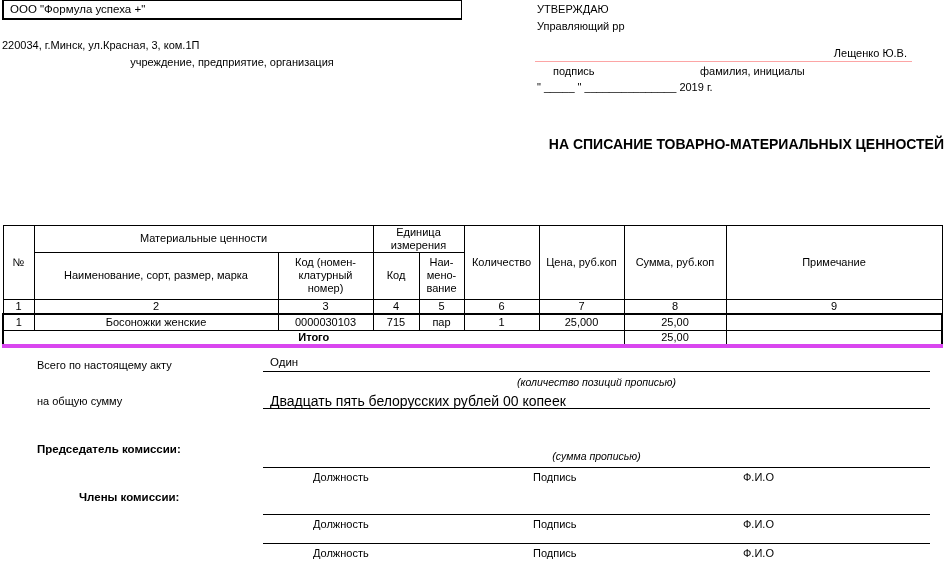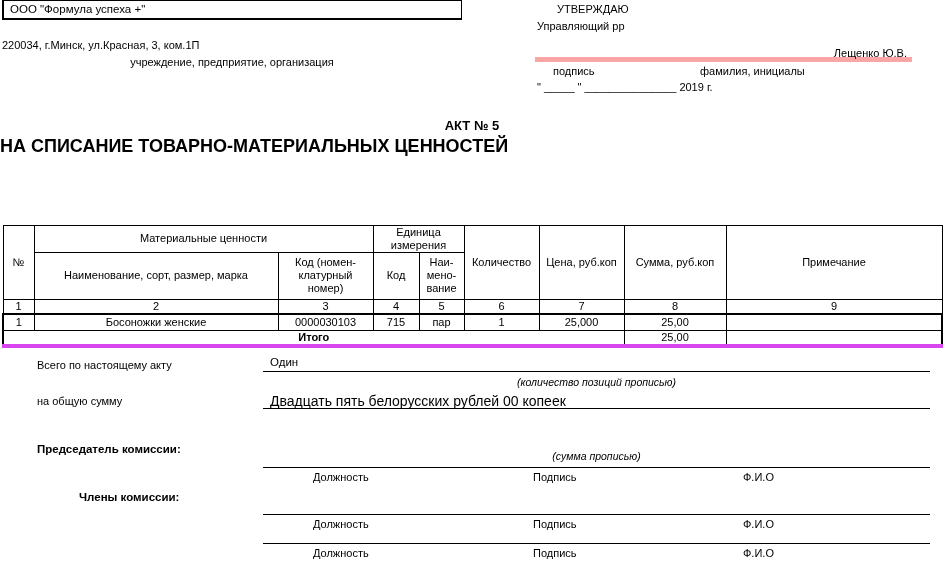--- a/index.html
+++ b/index.html
@@ -14,33 +14,33 @@
   
   .org-box {
     left:2px; top:0; width:460px; height:20px;
     border:1px solid #000; border-left-width:2px; border-bottom-width:2px;
     padding:2px 6px; font-size:11.5px; white-space:nowrap; overflow:hidden;
   }
   .org-caption { left:2px; top:24px; width:460px; text-align:center;margin-top:32px; }
   .org-address { left:2px; top:39px; white-space:nowrap; }
 
   
-  .approve-title { left:537px; top:3px;margin-left:20px; }
+  .approve-title { left:537px; top:3px; }
   .approve-position { left:537px; top:20px; }
   .approve-sign-line {
     left:535px; top:47px; width:377px; height:15px;
-    border-bottom:5px solid #fca5a5; text-align:right; padding-right:5px;
+    border-bottom:1px solid #fca5a5; text-align:right; padding-right:5px;
   }
   .approve-sign-caption { left:553px; top:65px; }
   .approve-name-caption { left:700px; top:65px; }
   .approve-date { left:537px; top:81px; white-space:pre; }
 
   
   .title-act { left:0; top:118px; width:944px; text-align:center; font-weight:bold; font-size:13px; }
-  .title-subject { left:0; top:136px; width:944px; text-align:left; font-weight:bold; font-size:18px; }
+  .title-subject { left:0; top:136px; width:944px; text-align:right; font-weight:bold; font-size:14px; }
   .title-date { left:267px; top:158px; width:410px; height:18px; text-align:center; border-bottom:1px solid #000; }
 
   
   table.act { position:absolute; left:2px; top:225px; width:939px; border-collapse:collapse; table-layout:fixed; }
   table.act td {
     border:1px solid #000; font-size:11px; line-height:1.18;
     text-align:center; vertical-align:middle; padding:0 3px;
     white-space:pre-line; overflow:hidden;
   }
   tr.hdr1 { height:25px; } tr.hdr2 { height:47px; }
@@ -82,21 +82,20 @@
 
   <div class="abs approve-title">УТВЕРЖДАЮ</div>
   <div class="abs approve-position">Управляющий рр</div>
   <div class="abs approve-sign-line">
     <span>Лещенко Ю.В.</span>
   </div>
   <div class="abs approve-sign-caption">подпись</div>
   <div class="abs approve-name-caption">фамилия,  инициалы</div>
   <div class="abs approve-date">" _____ " _______________ 2019 г.</div>
 
-  <div class="abs title-act">АКТ  № 5</div>
   <div class="abs title-subject">НА СПИСАНИЕ ТОВАРНО-МАТЕРИАЛЬНЫХ ЦЕННОСТЕЙ</div>
 
   <table class="act">
     <colgroup>
       <col style="width:31px">
         <col style="width:244px">
         <col style="width:95px">
       <col style="width:46px">
         <col style="width:45px">
         <col style="width:75px">

